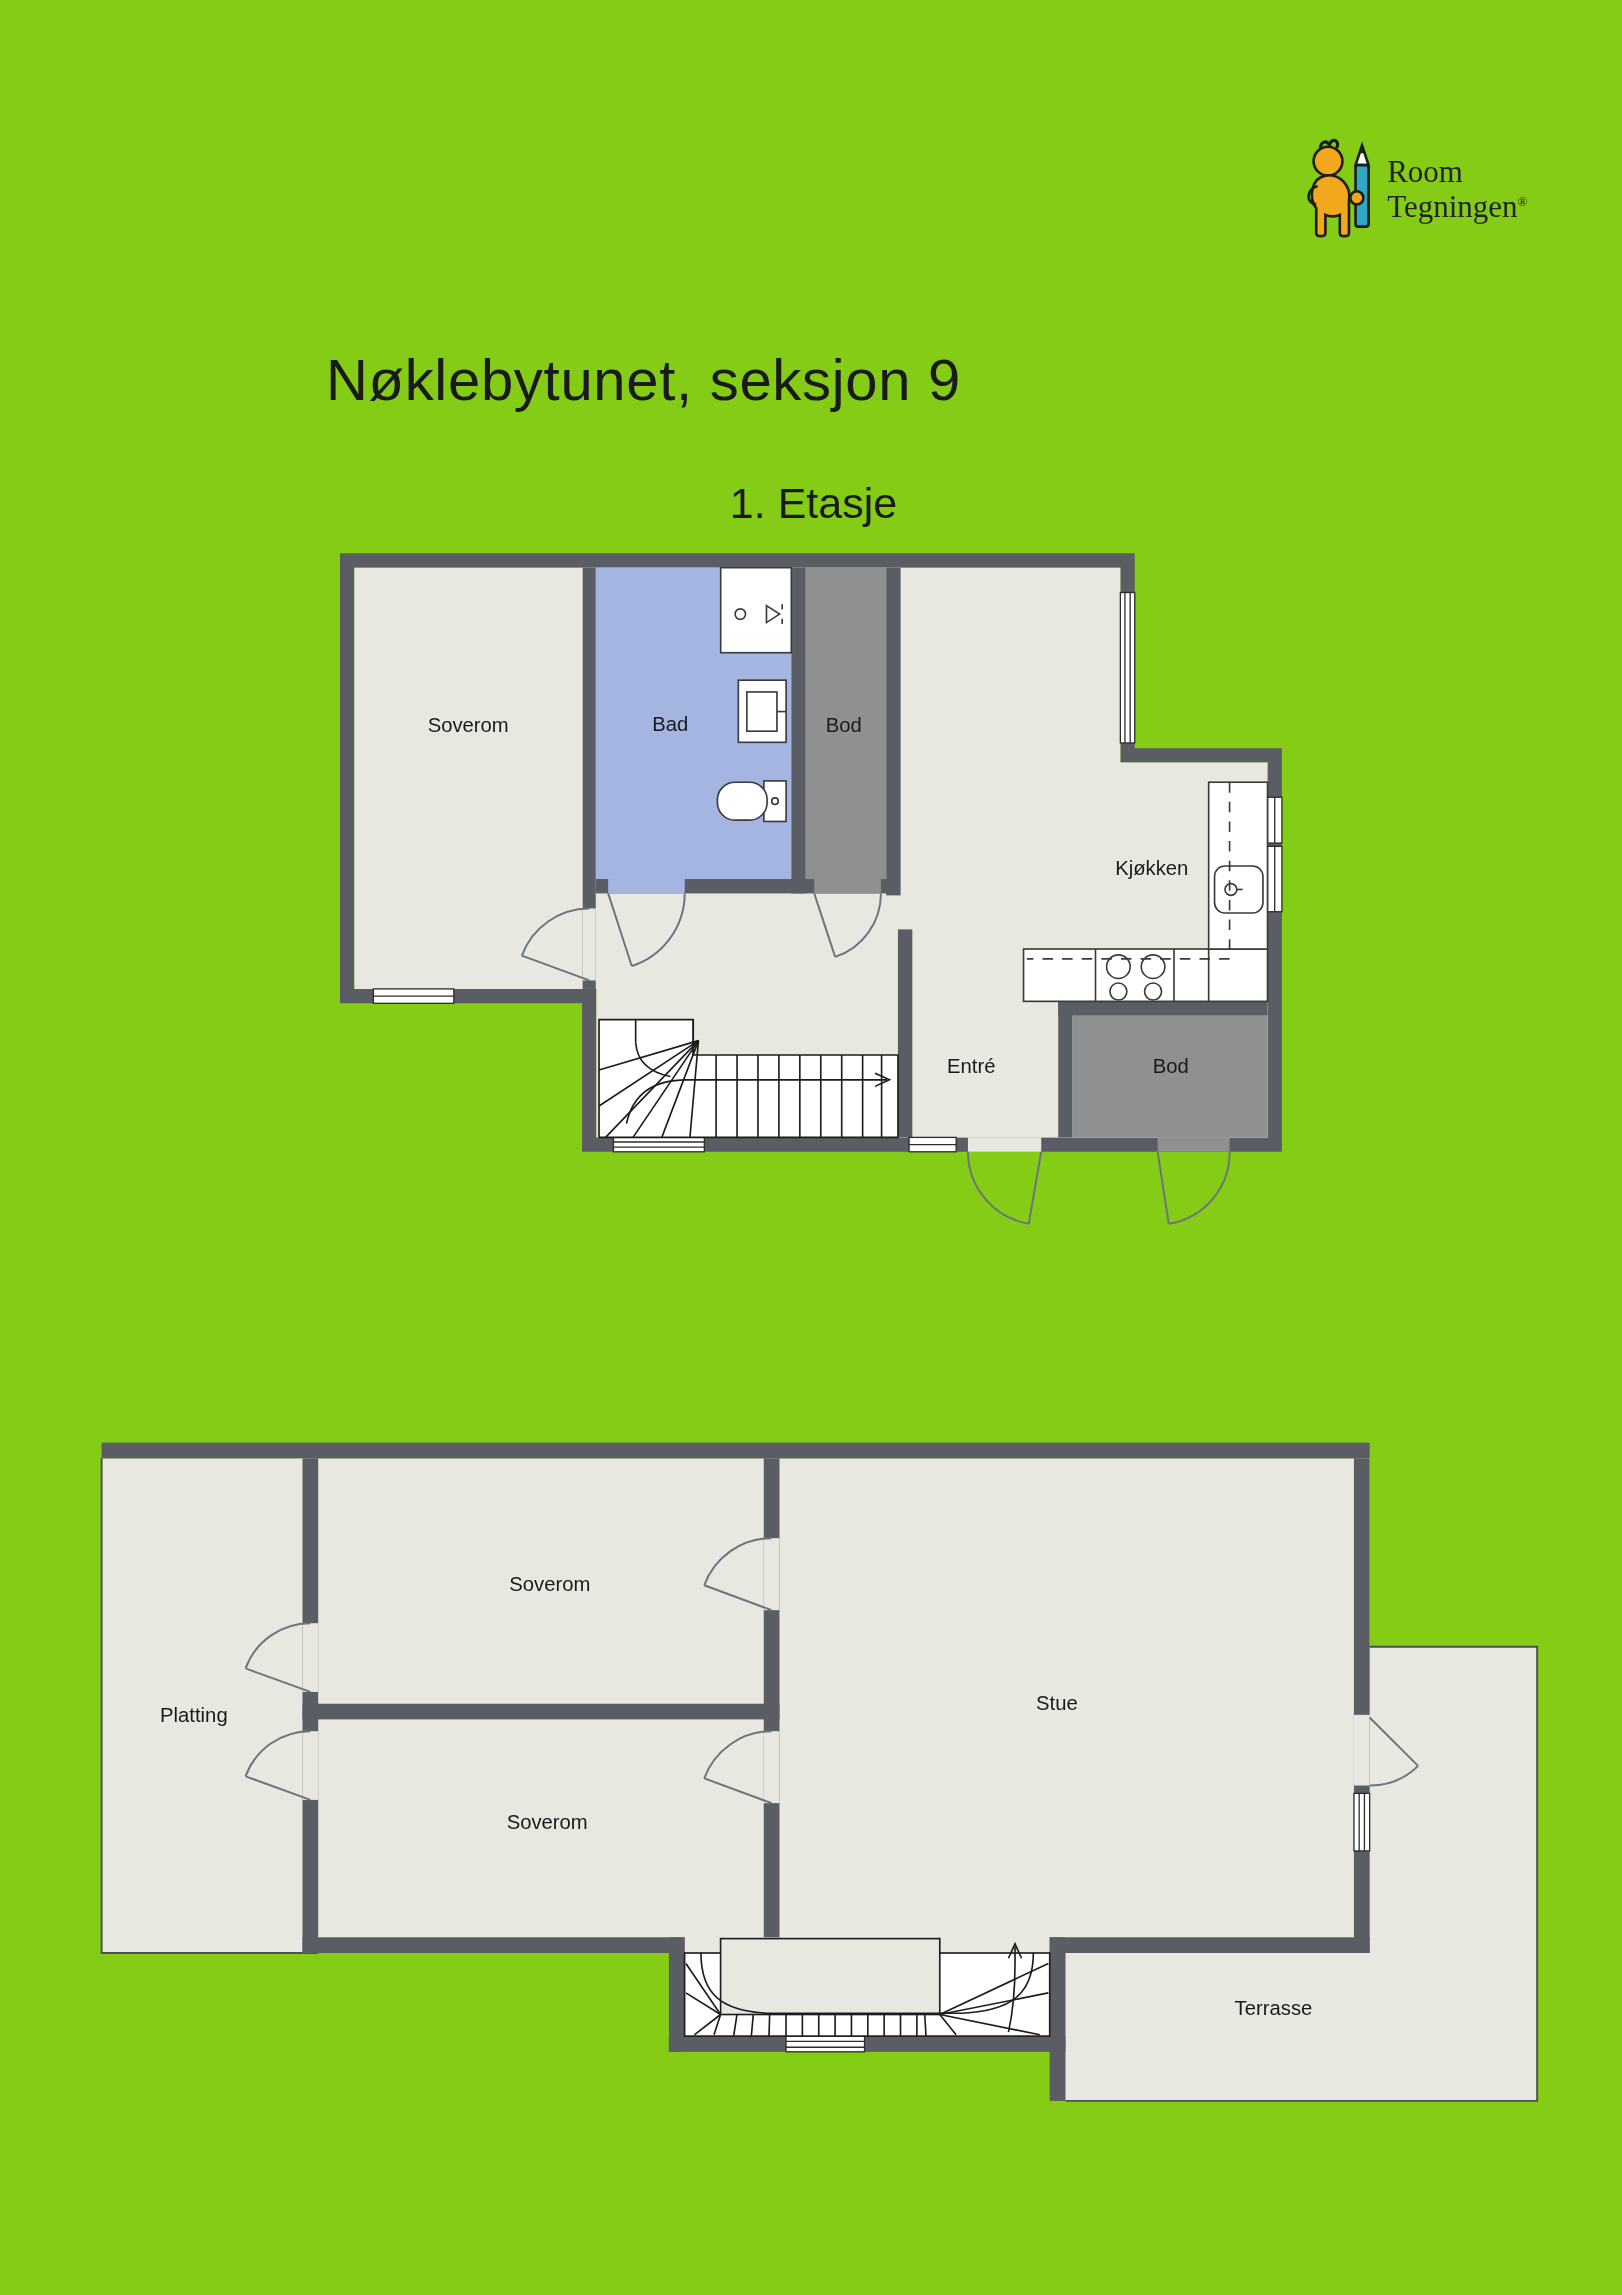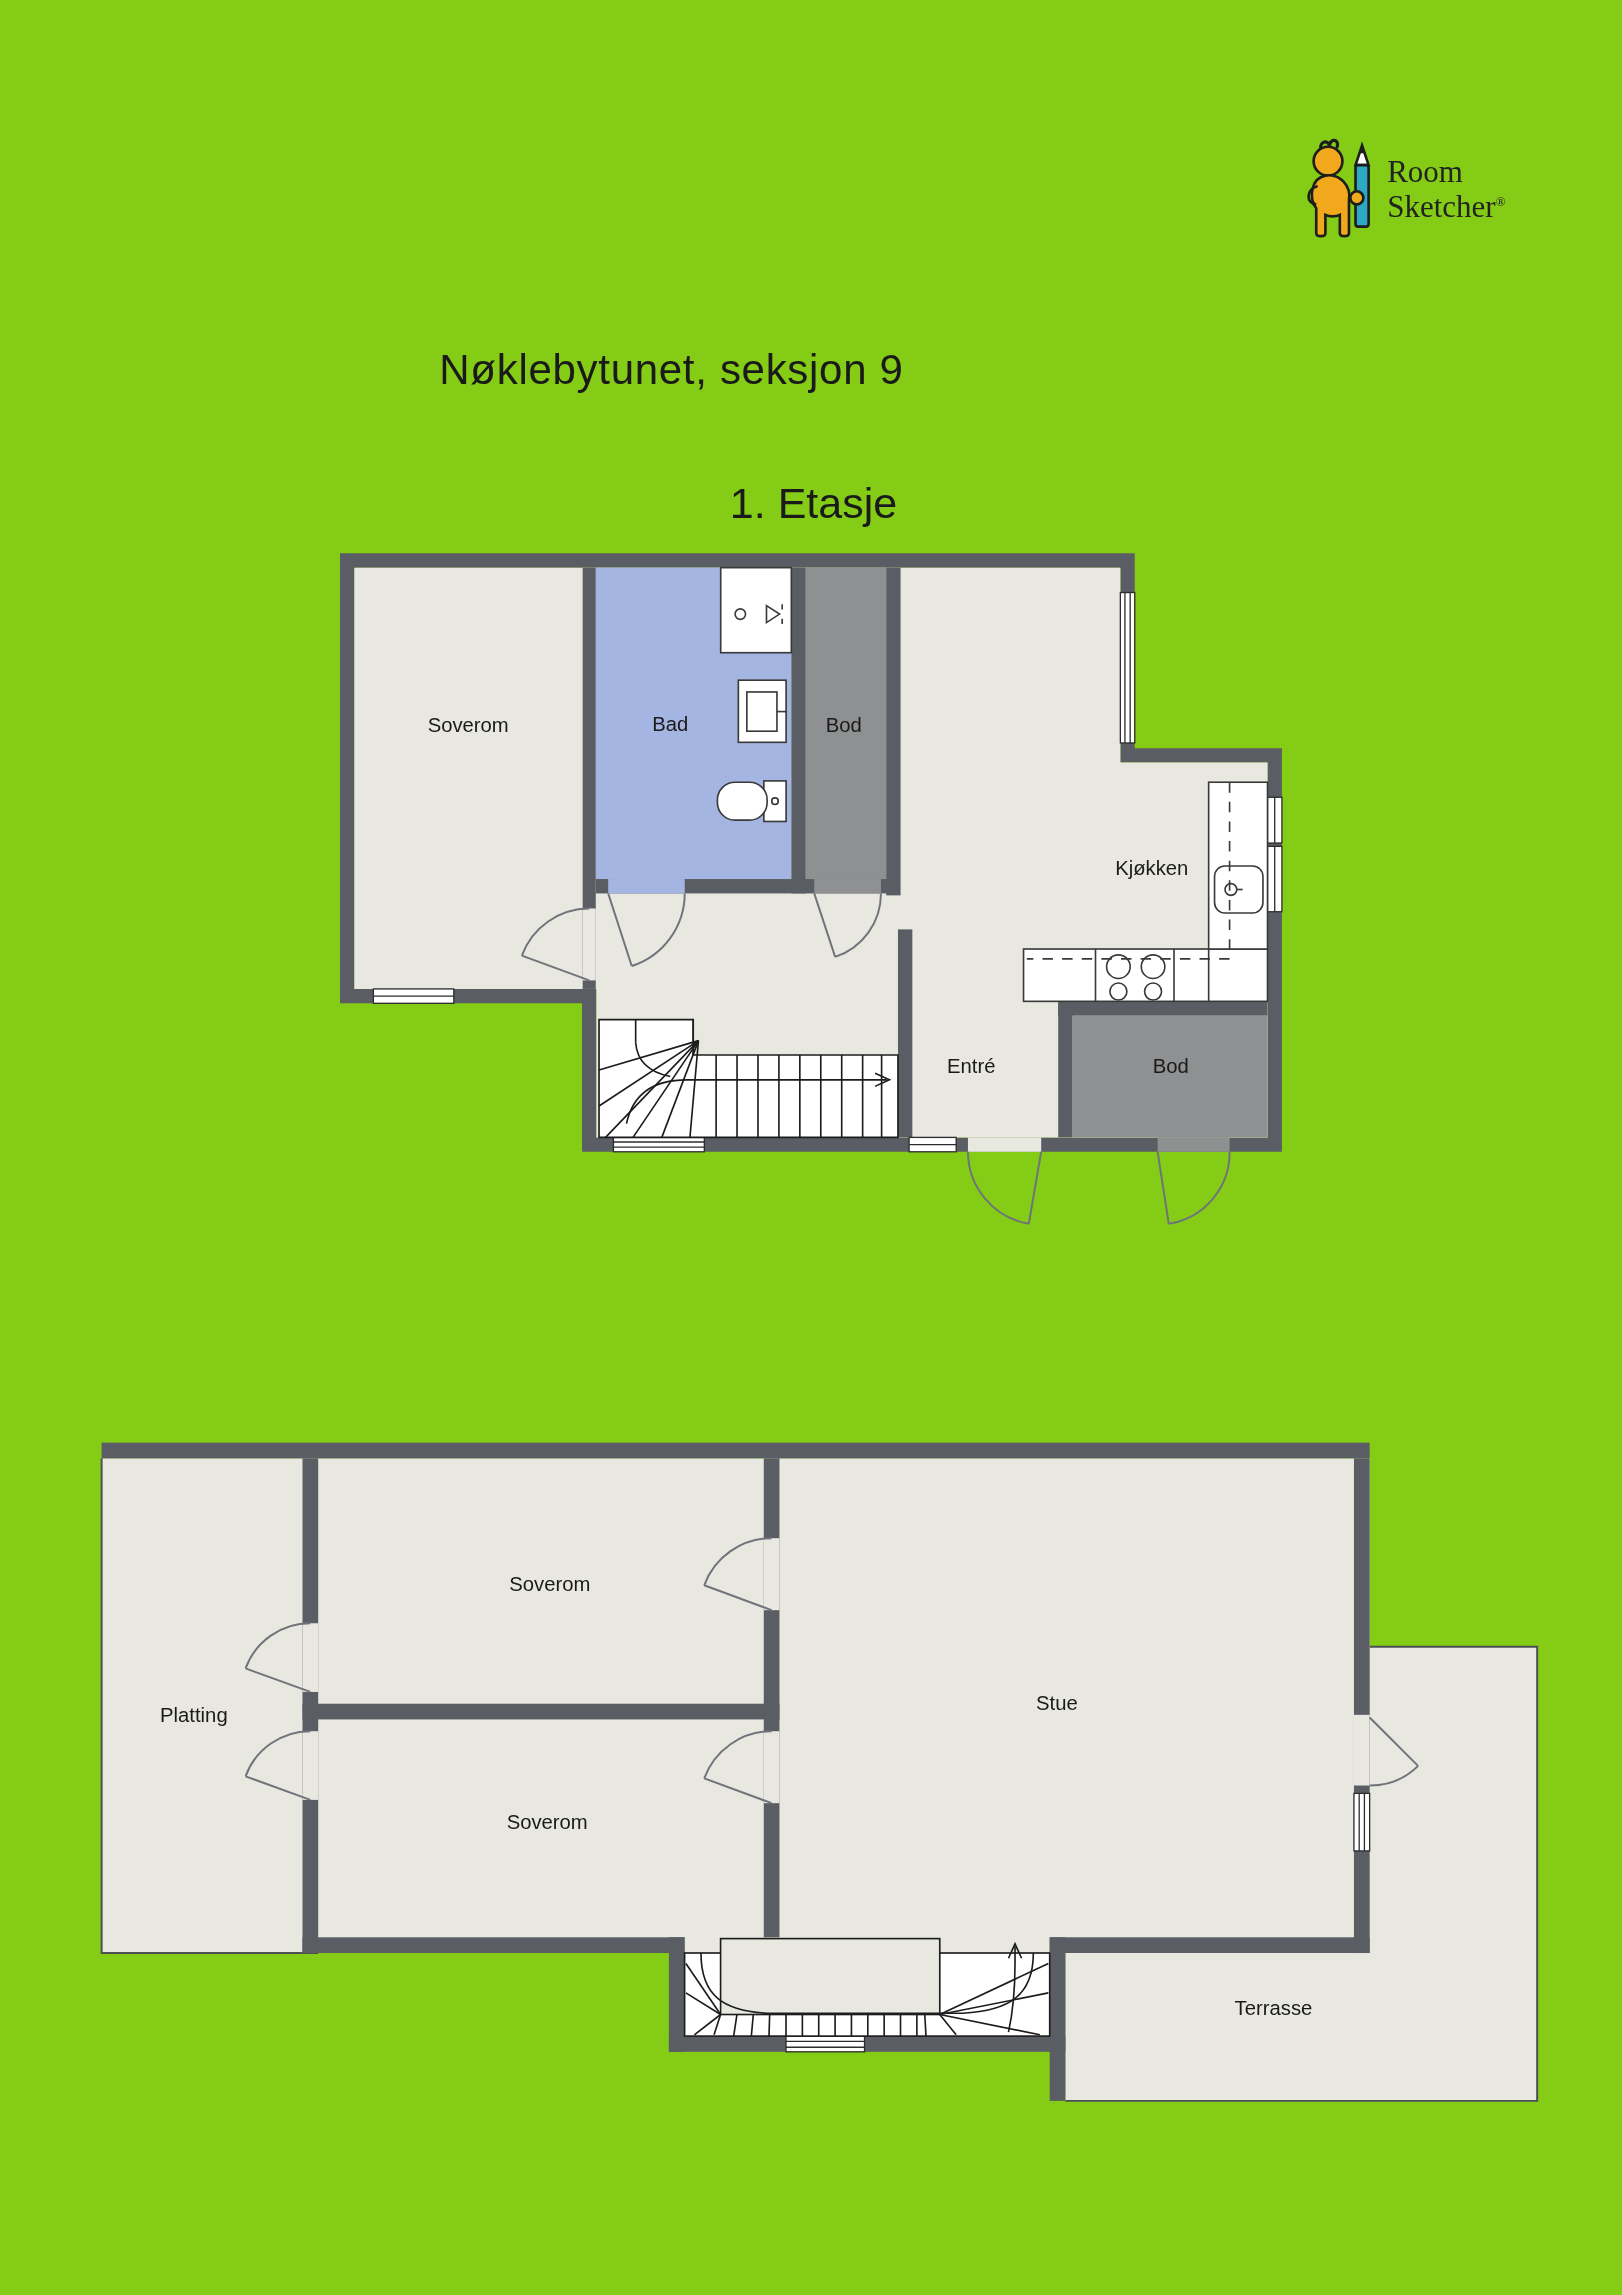--- a/index.html
+++ b/index.html
@@ -3,21 +3,21 @@
 <meta charset="utf-8">
 <style>
   :root{
     --wall:#5a5e64; --floor:#e9e8e0; --bath:#a5b5e2; --storage:#8f9091;
     --white:#ffffff; --line:#3a3a3a; --door:#6f737a; --text:#1a1a1a;
   }
   html,body{margin:0;padding:0;background:#ffffff;}
   #page{position:relative;width:1623px;height:2295px;background:#84cc16;overflow:hidden;
         font-family:"Liberation Sans",sans-serif;color:var(--text);}
   .abs{position:absolute;}
-  #title{left:0;top:346px;width:1287px;text-align:center;font-size:42px;letter-spacing:0.7px;padding-left:28px;}
+  #title{left:0;top:346px;width:1287px;text-align:center;font-size:58px;letter-spacing:0.7px;}
   .floor-heading{width:1623px;text-align:center;font-size:43px;}
   #heading-1{left:2px;top:479px;}
   #heading-2{left:0;top:1349px;}
   #footer{left:0;top:2183px;width:1623px;text-align:center;font-size:23.6px;}
   
   #logo{left:1299px;top:131px;width:275px;height:118px;display:flex;align-items:center;}
   #logo .logo-text{font-family:"Liberation Serif",serif;font-size:31px;line-height:1.12;
         color:#222320;margin-left:9.2px;white-space:nowrap;}
   #logo sup{font-size:13px;}
   
@@ -55,21 +55,21 @@
       <path d="M40 62 C18 66 14 96 26 112 L26 150 C26 156 40 156 40 150 L40 122
                C46 125 56 125 62 122 L62 150 C62 156 76 156 76 150 L76 100
                C80 78 62 58 40 62 Z" fill="#f2a81d" stroke="#1d1d1b" stroke-width="4"></path>
 
       <path d="M28 78 C10 84 10 104 26 106" fill="none" stroke="#1d1d1b" stroke-width="4"></path>
 
       <circle cx="88" cy="96" r="10" fill="#f2a81d" stroke="#1d1d1b" stroke-width="4"></circle>
     </svg>
     <div class="logo-text">
       <span>Room</span><br>
-      <span>Sketcher</span><sup>®</sup>
+      <span>Tegningen</span><sup>®</sup>
     </div>
   </div>
 
   <div id="title" class="abs">Nøklebytunet, seksjon 9</div>
   <div id="heading-1" class="abs floor-heading">1. Etasje</div>
 
   <svg class="abs" style="left:340px;top:553px;" width="955" height="707" viewBox="0 0 1460 1080">
 
     <path class="wall" fill-rule="evenodd" d="M0 0 L1215 0 L1215 298 L1440 298 L1440 915 L370 915 L370 688 L0 688 Z
          M22 22 L22 666 L392 666 L392 893 L1418 893 L1418 320 L1193 320 L1193 22 Z"></path>

